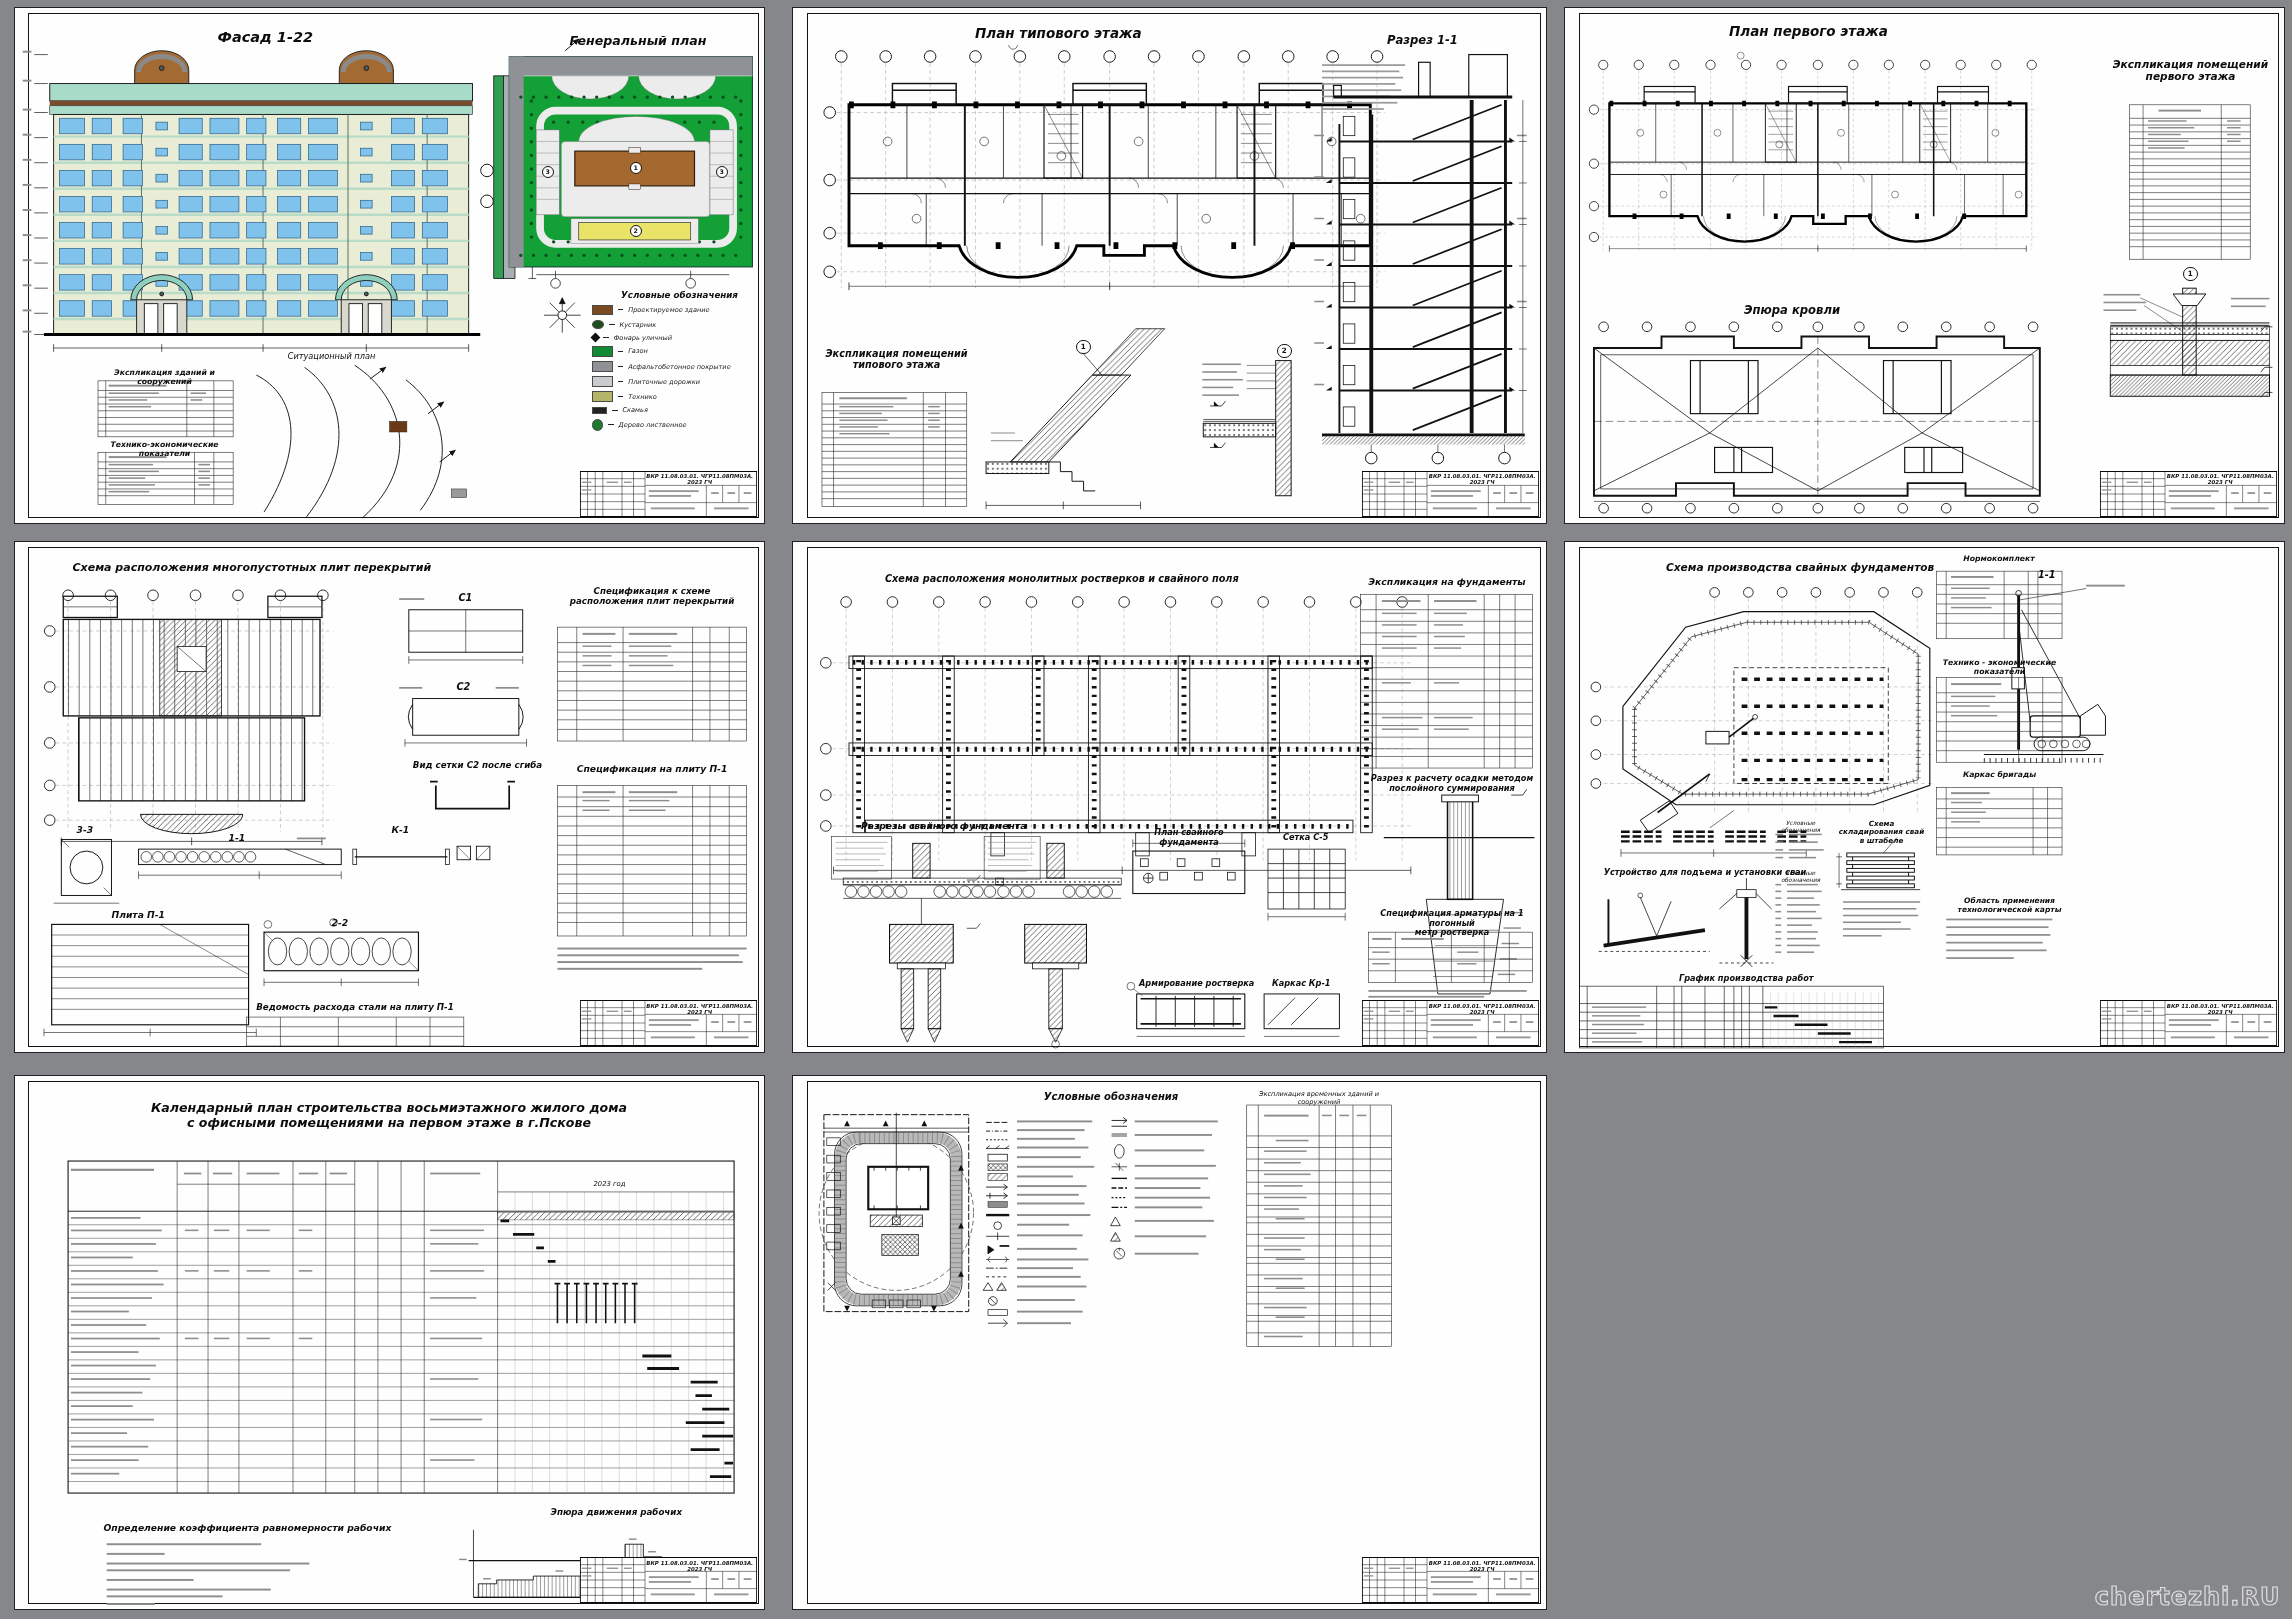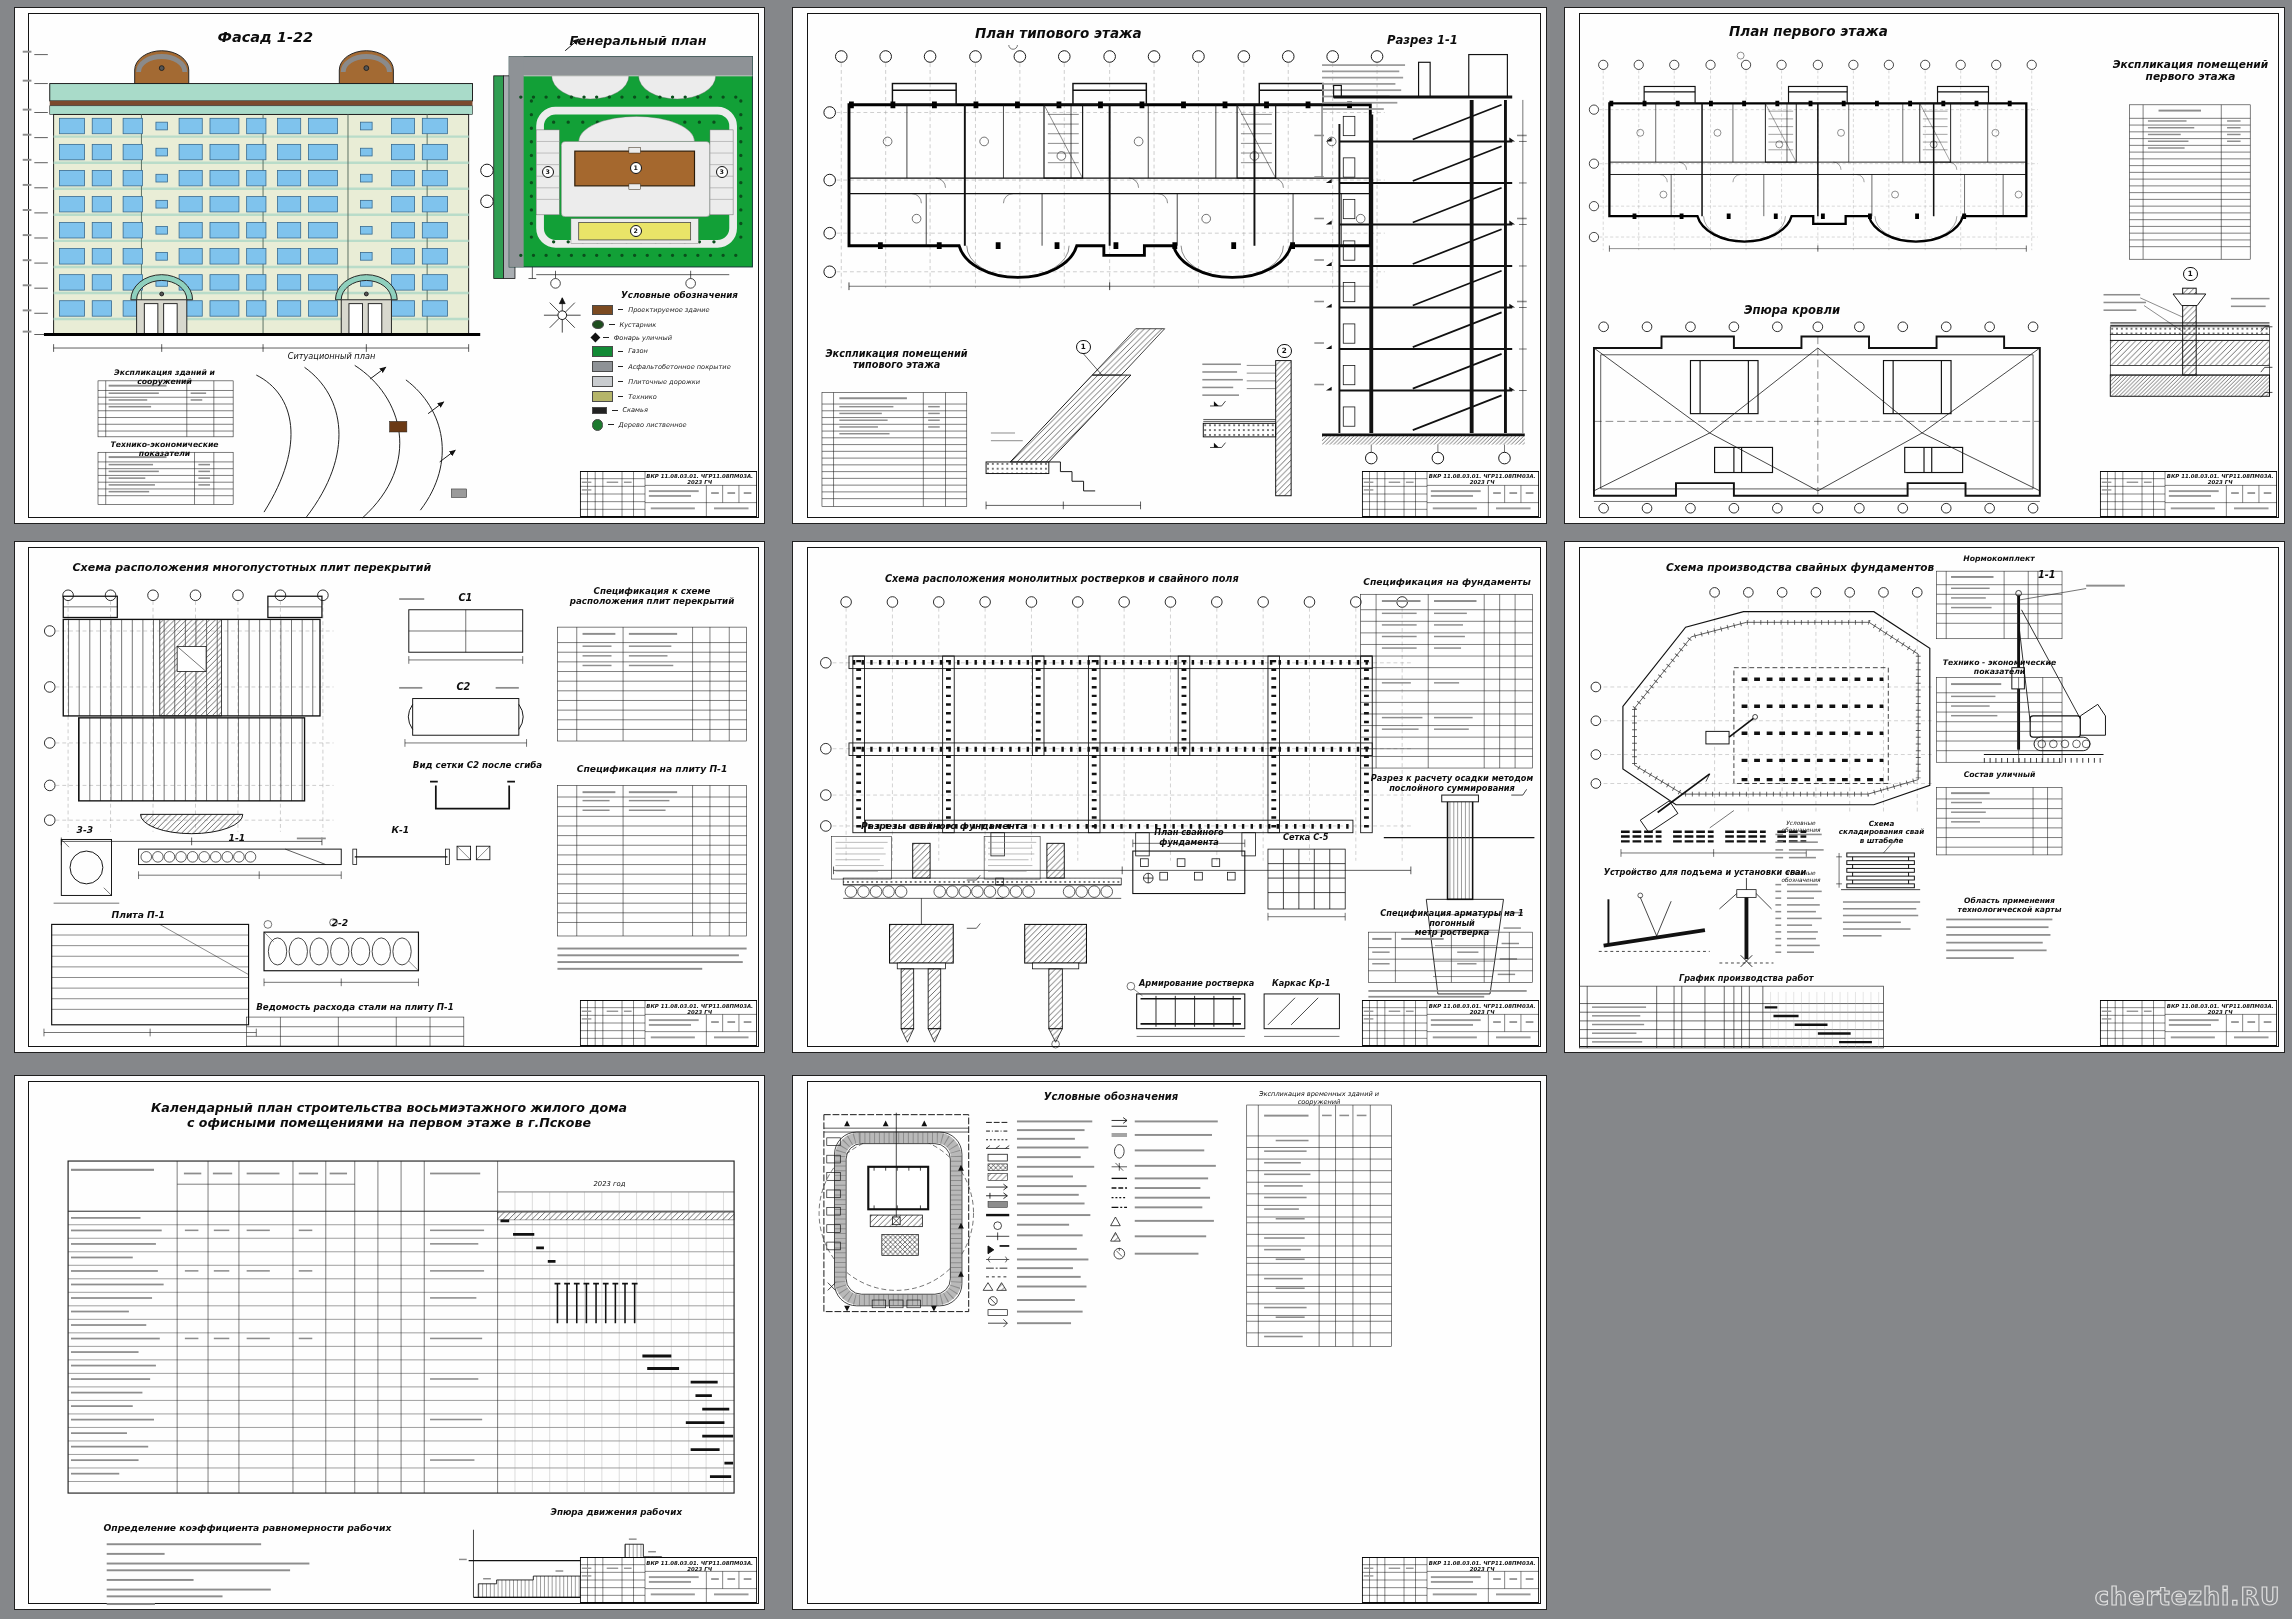--- a/index.html
+++ b/index.html
@@ -946,21 +946,21 @@
         <rect x="630" y="410" width="44" height="2"></rect>
       <rect x="600" y="424" width="18" height="1.5"></rect>
         <rect x="688" y="424" width="22" height="1.5"></rect>
       <rect x="600" y="436" width="18" height="1.5"></rect>
         <rect x="688" y="436" width="20" height="1.5"></rect>
       <rect x="596" y="464" width="164" height="1.8"></rect>
         <rect x="596" y="470" width="120" height="1.8"></rect>
     </g>
   </svg>
   <span class="t" style="left:92px;top:31px;font-size:9.7px">Схема расположения монолитных ростверков и свайного поля</span>
-  <span class="t tc" style="left:568px;top:35px;width:172px;font-size:9.2px">Спецификация на фундаменты</span>
+  <span class="t tc" style="left:568px;top:35px;width:172px;font-size:9.2px">Экспликация на фундаменты</span>
   <span class="t tc" style="left:572px;top:232px;width:174px;font-size:8.2px">
     <span>Разрез к расчету осадки методом</span><br><span>послойного суммирования</span>
   </span>
   <span class="t" style="left:68px;top:278px;font-size:9.2px">Разрезы свайного фундамента</span>
   <span class="t tc" style="left:333px;top:286px;width:126px;font-size:8.2px">План свайного фундамента</span>
   <span class="t" style="left:490px;top:290px;font-size:8.2px">Сетка С-5</span>
   <span class="t" style="left:346px;top:436px;font-size:8.2px">Армирование  ростверка</span>
   <span class="t" style="left:479px;top:436px;font-size:8.2px">Каркас Кр-1</span>
   <span class="t tc" style="left:572px;top:367px;width:174px;font-size:8.2px">
     <span>Спецификация арматуры на 1 погонный</span><br><span>метр ростверка</span>
@@ -1161,21 +1161,21 @@
         <rect x="28" y="490" width="50" height="1.5"></rect>
       <rect x="28" y="499" width="54" height="1.5"></rect>
         <rect x="28" y="508" width="46" height="1.5"></rect>
       <rect x="28" y="517" width="52" height="1.5"></rect>
     </g>
   </svg>
   <span class="t" style="left:101px;top:19.3px;font-size:10.6px">Схема производства свайных фундаментов</span>
   <span class="t" style="left:473px;top:27px;font-size:9.7px">1-1</span>
   <span class="t tc" style="left:381px;top:11.6px;width:106px;font-size:7.7px">Нормокомплект</span>
   <span class="t tc" style="left:362px;top:116px;width:145px;font-size:7.7px">Технико - экономические показатели</span>
-  <span class="t tc" style="left:386px;top:228px;width:97px;font-size:7.7px">Состав уличный</span>
+  <span class="t tc" style="left:386px;top:228px;width:97px;font-size:7.7px">Каркас бригады</span>
   <span class="t tc" style="left:29px;top:326px;width:222px;font-size:8.2px">Устройство для подъема и установки сваи</span>
   <span class="t tc" style="left:205px;top:278px;width:62px;font-size:5.8px;font-weight:400">Условные обозначения</span>
   <span class="t tc" style="left:205px;top:328px;width:62px;font-size:5.8px;font-weight:400">Условные обозначения</span>
   <span class="t tc" style="left:272px;top:278px;width:89px;font-size:7.2px">
     <span>Схема складирования свай</span><br><span>в штабеле</span>
   </span>
   <span class="t tc" style="left:365px;top:355px;width:159px;font-size:7.5px">Область применения технологической карты</span>
   <span class="t" style="left:114px;top:431px;font-size:8.2px">График производства работ</span>
   <div class="stamp">
     <svg width="179" height="46" viewBox="0 0 185 48">

